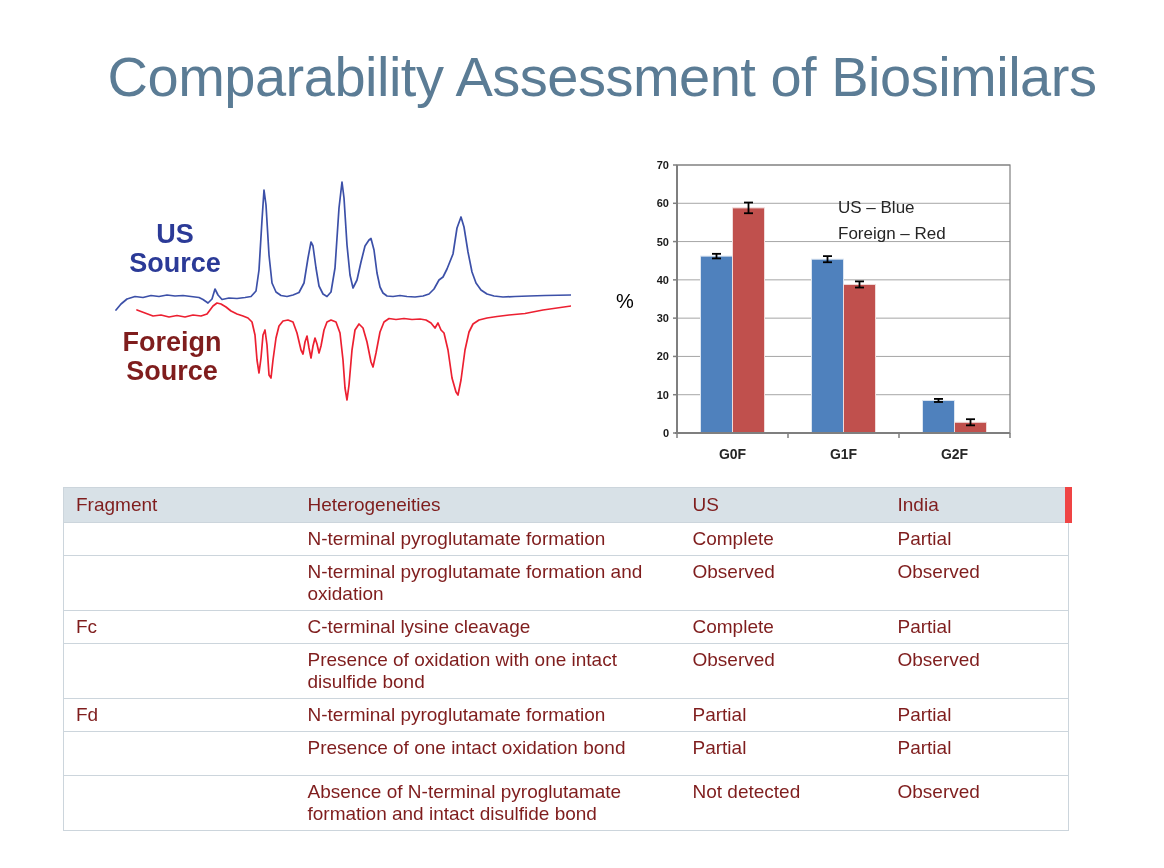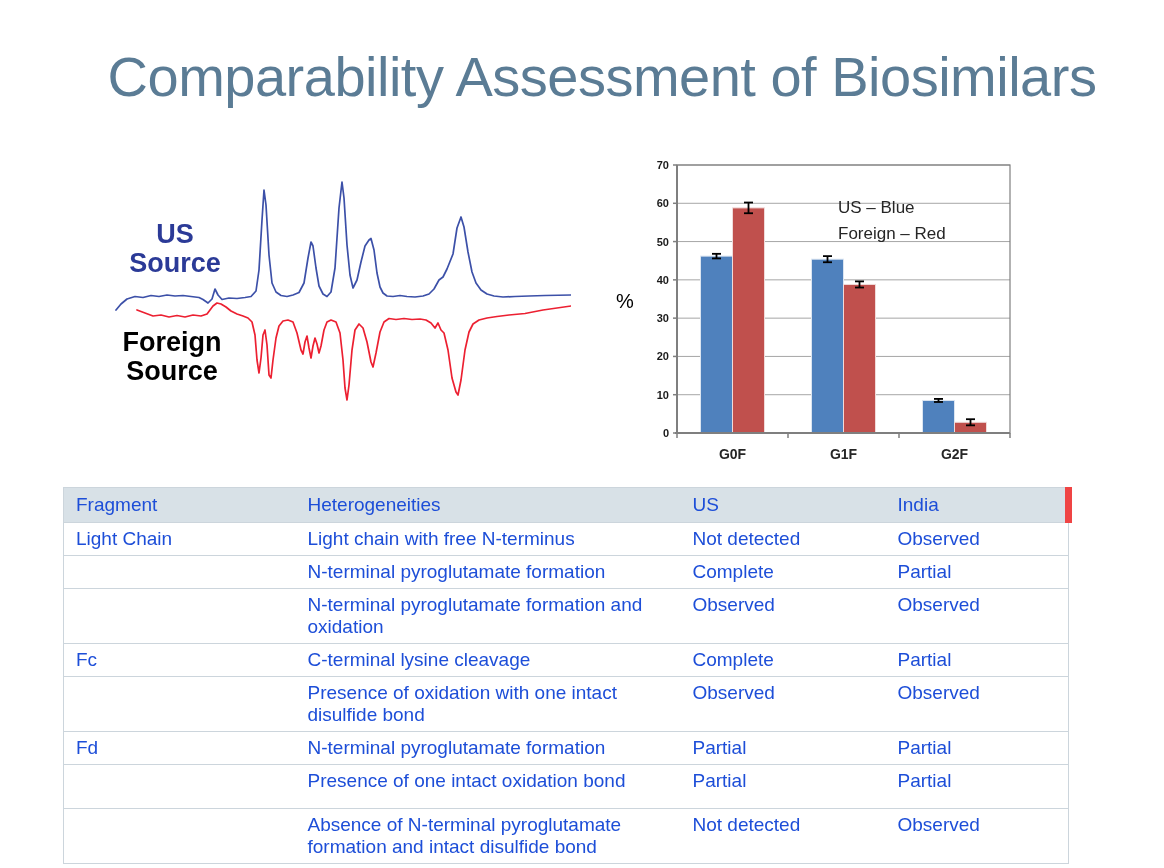--- a/index.html
+++ b/index.html
@@ -21,21 +21,21 @@
     font-size:27px;line-height:29px;
   }
   .trace-label.us{left:2px;top:50px;width:120px;}
   .trace-label.foreign{left:0px;top:158px;width:118px;}
   
   .barchart-wrap{position:absolute;left:612px;top:150px;width:405px;height:335px;}
   
   .cmp-table{
     position:absolute;left:63px;top:487px;width:1005px;
     border-collapse:collapse;table-layout:fixed;
-    font-size:19px;line-height:22px;color:#1d4ed8;
+    font-size:19px;line-height:22px;color:#7f1d1d;
   }
   .cmp-table col.c1{width:232px;}
   .cmp-table col.c2{width:385px;}
   .cmp-table col.c3{width:205px;}
   .cmp-table col.c4{width:183px;}
   .cmp-table th{
     background:#d8e1e7;font-weight:400;text-align:left;
     padding:5px 12px;height:24px;vertical-align:middle;
     border:1px solid #ccd5dc;border-left:none;border-right:none;
   }
@@ -58,21 +58,21 @@
 
 <div class="chromo">
   <svg width="458" height="250" viewBox="0 0 458 250">
     <path id="trace-us" fill="none" stroke-width="1.7" stroke-linejoin="round" stroke-linecap="round" d="M3,140 L8,134 14,129 22,126.5 30,127.5 38,125.5 46,126.5 54,125 62,126 70,125.5 78,126.5 86,127.5 90,129.5 95,133 99,129 102,119 105,125 109,129.5 116,128 124,128.5 132,127.5 138,126.5 143,121 146,100 149,50 151,20 153,35 156,85 159,113 163,122 168,125.5 174,126.5 180,125 186,122.5 191,113 195,88 198,72 200,76 203,98 206,116 210,124 214,126.5 218,122 222,98 226,38 229,12 231,28 234,75 237,105 240,118 244,110 248,92 252,76 256,70 258,68.5 261,80 264,103 267,117 270,123 274,126 280,126.5 287,125.5 294,126.5 302,127 310,126 316,124 321,119 326,110 330,107 334,99 340,84 344,58 348,47 351,57 355,82 359,102 363,113 368,120 374,124 381,126 390,127 402,126.5 416,126 432,125.5 458,125" stroke="#3c50a8"></path>
     <path id="trace-foreign" fill="none" stroke-width="1.7" stroke-linejoin="round" stroke-linecap="round" d="M24,140 L32,143 40,146 48,145 56,147 64,145.5 72,147 80,145 88,146 94,144 100,136 104,133 108,134 113,137 118,141 124,144 130,146 135,148 139,152 142,165 144,190 146,203 148,188 150,165 152,160 154,175 156,205 158,208 160,190 163,168 166,156 170,151 175,150 180,152 184,163 188,180 190,184 192,172 194,166 196,178 198,188 200,176 202,168 204,174 206,183 208,176 211,160 214,152 218,150 223,152 227,163 230,190 232,218 234,230 236,215 239,180 242,160 246,154 250,158 254,172 258,192 260,197 263,183 267,162 271,152 276,148.5 283,149.5 291,148.5 299,149.5 307,149 313,150 318,153 322,158 325,153 328,160 331,163 335,180 339,208 343,222 345,225 348,210 352,180 356,162 360,154 366,150 374,148 384,146.5 396,145 412,143.5 430,140 458,136" stroke="#ec2031"></path>
   </svg>
   <div class="trace-label us" style="color: rgb(43, 58, 151);">
     <div>US</div>
     <div>Source</div>
   </div>
-  <div class="trace-label foreign" style="color: #000000;">
+  <div class="trace-label foreign" style="color: #7f1d1d;">
     <div>Foreign</div>
     <div>Source</div>
   </div>
 </div>
 
 <div class="barchart-wrap">
   <svg id="barchart" width="405" height="335" viewBox="0 0 405 335">
       <line x1="65" y1="244.71428571428572" x2="398" y2="244.71428571428572" stroke="#a6a6a6" stroke-width="1"></line>
       <line x1="65" y1="206.42857142857144" x2="398" y2="206.42857142857144" stroke="#a6a6a6" stroke-width="1"></line>
       <line x1="65" y1="168.14285714285714" x2="398" y2="168.14285714285714" stroke="#a6a6a6" stroke-width="1"></line>
@@ -146,26 +146,20 @@
   <thead>
     <tr>
       <th>Fragment</th>
       <th>Heterogeneities</th>
       <th>US</th>
       <th>India</th>
     </tr>
   </thead>
   <tbody>
     <tr class="h33">
-      <td>Light Chain</td>
-      <td>Light chain with free N-terminus</td>
-      <td>Not detected</td>
-      <td>Observed</td>
-    </tr>
-    <tr class="h33">
       <td></td>
       <td>N-terminal pyroglutamate formation</td>
       <td>Complete</td>
       <td>Partial</td>
     </tr>
     <tr class="h44">
       <td></td>
       <td>N-terminal pyroglutamate formation and oxidation</td>
       <td>Observed</td>
       <td>Observed</td>

